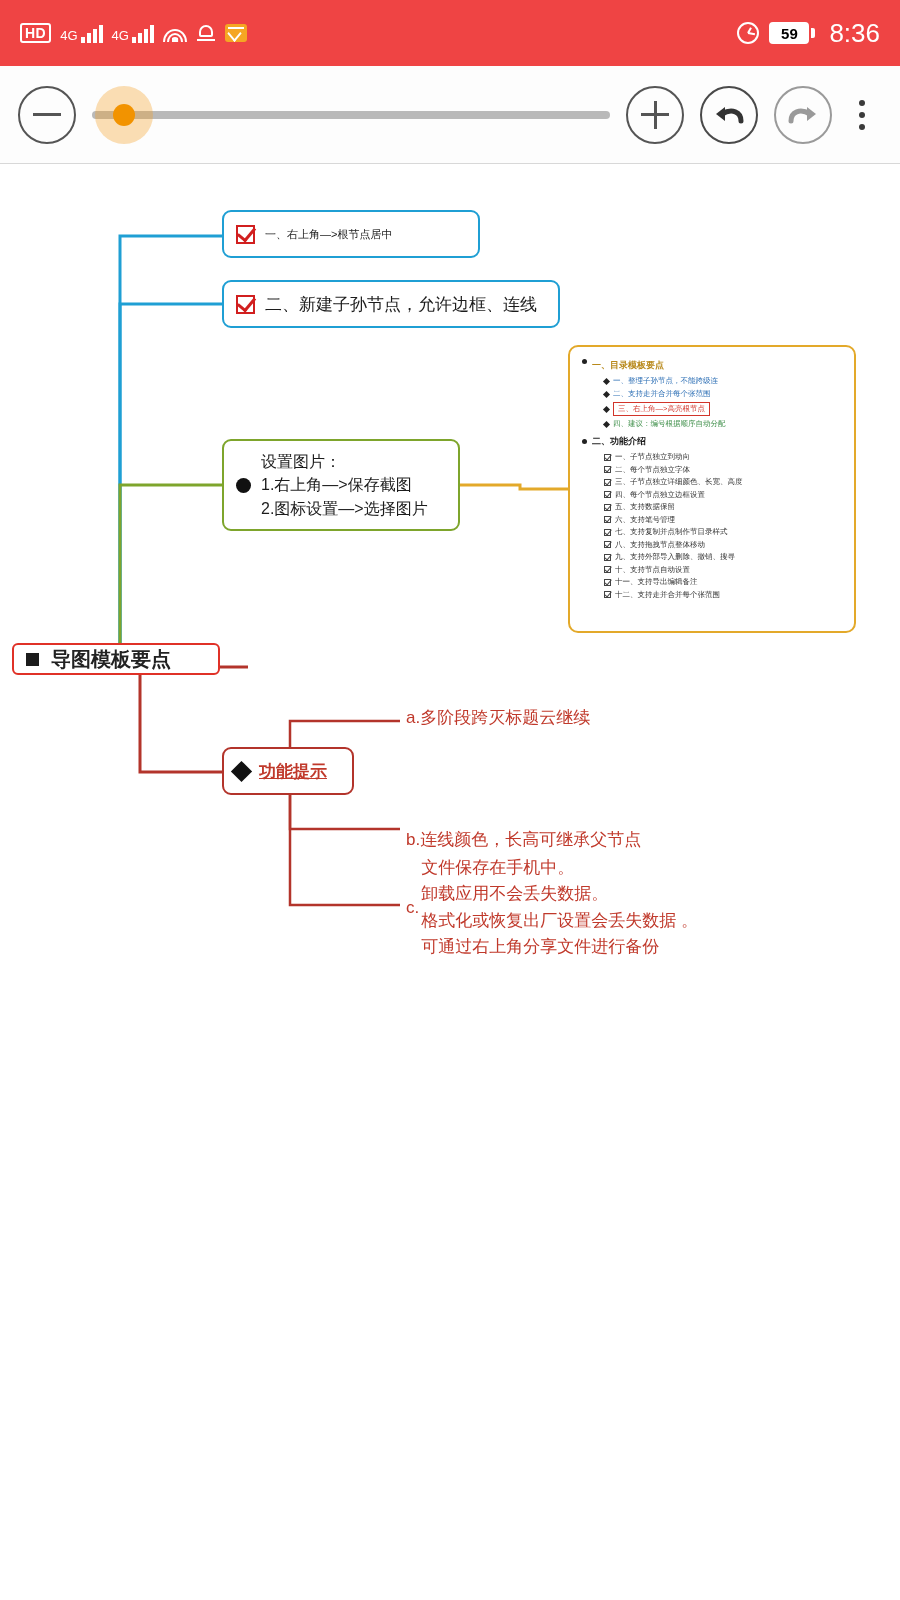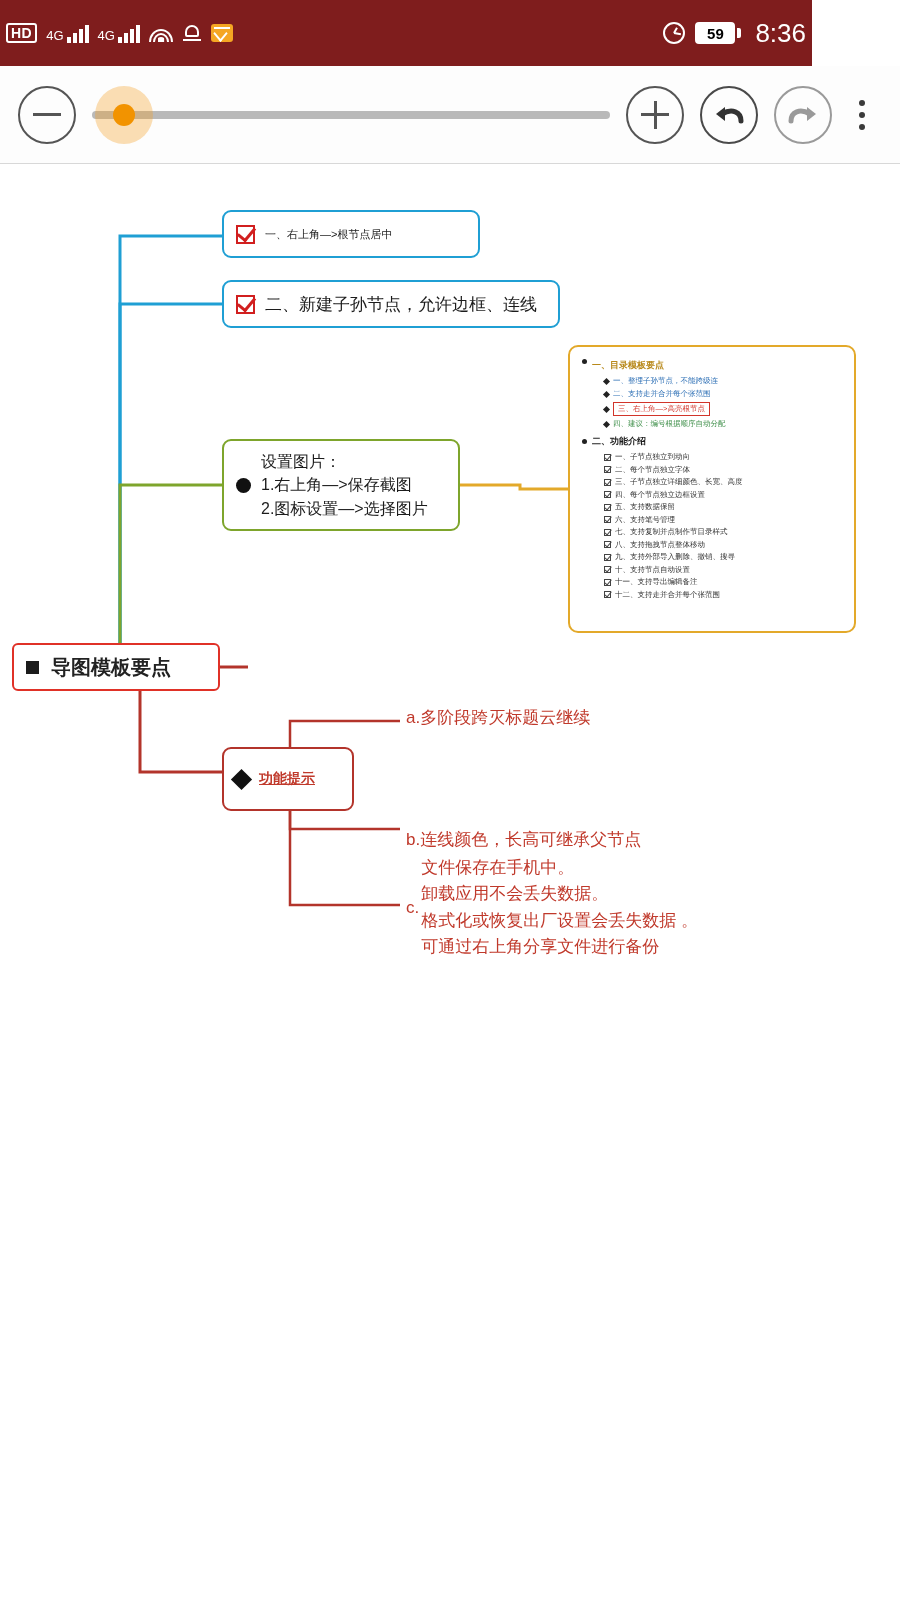--- a/index.html
+++ b/index.html
@@ -12,27 +12,27 @@
     height: 1600px;
     position: relative;
     font-family: "Liberation Sans", sans-serif;
     overflow: hidden;
   }
 
   
   .statusbar {
     position: absolute;
     left: 0; top: 0;
-    width: 812px; height: 66px;
-    background: #7f1d1d;
+    width: 900px; height: 66px;
+    background: #ef4444;
     color: #ffffff;
     display: flex;
     align-items: center;
     box-sizing: border-box;
-    padding: 0 6px;
+    padding: 0 20px;
   }
   .sb-left { display: flex; align-items: center; gap: 9px; }
   .sb-right { margin-left: auto; display: flex; align-items: center; gap: 10px; }
   .hd-badge {
     border: 2px solid #ffffff;
     border-radius: 3px;
     font-size: 14px;
     font-weight: bold;
     padding: 1px 3px;
     line-height: 1;
@@ -233,21 +233,21 @@
   .nbox {
     border-radius: 9px;
     background: #ffffff;
     display: flex;
     align-items: center;
     box-sizing: border-box;
   }
 
   .n-root {
     left: 12px; top: 478px;
-    width: 208px; height: 48px;
+    width: 208px; height: 32px;
     border: 2px solid #e03127;
     border-radius: 6px;
     padding: 0 12px;
     gap: 12px;
     font-size: 20px;
     font-weight: bold;
     color: #222222;
   }
   .sq-bullet { width: 13px; height: 13px; background: #1c1c1c; flex: none; }
 
@@ -295,25 +295,25 @@
     color: #1c1c1c;
     align-items: center;
     gap: 10px;
     line-height: 1.45;
   }
   .dot-bullet { width: 15px; height: 15px; border-radius: 50%; background: #111111; flex: none; }
   .n-img .txt { display: flex; flex-direction: column; }
 
   .n-func {
     left: 222px; top: 582px;
-    width: 132px; height: 64px;
+    width: 132px; height: 48px;
     border: 2px solid #b3342b;
     padding: 0 10px;
     gap: 10px;
-    font-size: 14px;
+    font-size: 17px;
     color: #c0392b;
     font-weight: bold;
   }
   .n-func .label { text-decoration: underline; }
   .dia-bullet {
     width: 15px; height: 15px; background: #111111; flex: none;
     transform: rotate(45deg);
   }
 
   .leaf-text {

